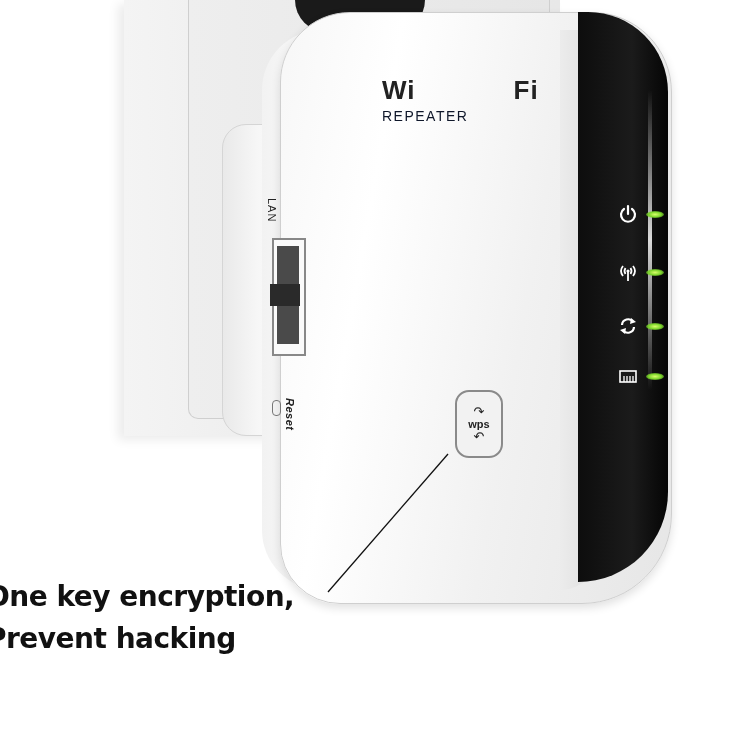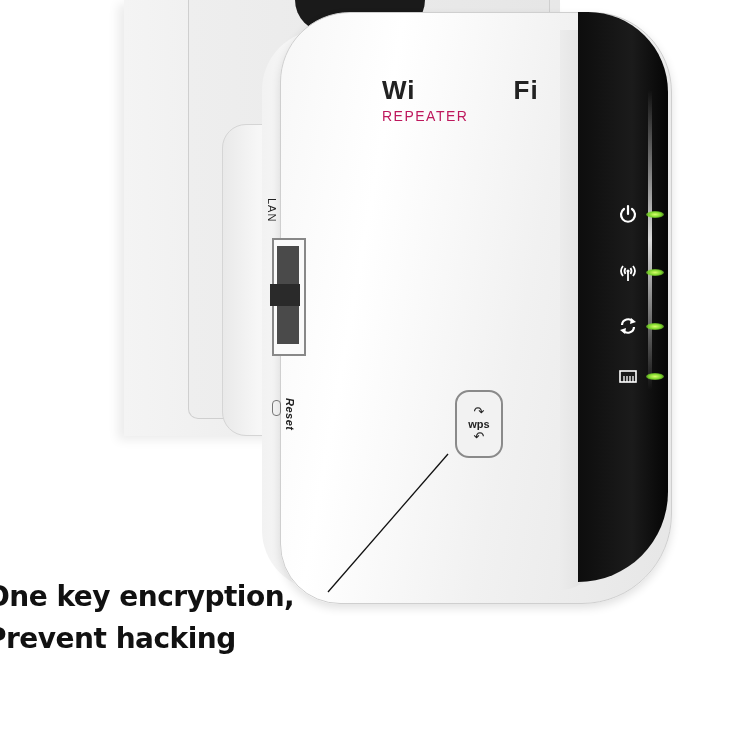--- a/index.html
+++ b/index.html
@@ -14,21 +14,21 @@
   #side-face{left:262px;top:30px;width:60px;height:560px;background:linear-gradient(90deg,#f2f2f2,#fbfbfb);border-radius:60px 0 0 60px;}
   
   #body-main{left:280px;top:12px;width:390px;height:590px;background:linear-gradient(100deg,#f7f7f7 0%,#ffffff 25%,#f1f1f1 60%,#e6e6e6 100%);border-radius:70px 80px 90px 60px;box-shadow:0 4px 10px rgba(0,0,0,0.12);border:1px solid #cfcfcf;}
   #black-band{left:578px;top:12px;width:90px;height:570px;background:linear-gradient(90deg,#0d0d0d,#1b1b1b 60%,#050505);border-radius:0 80px 90px 0;}
   #band-highlight{left:648px;top:90px;width:4px;height:300px;background:linear-gradient(180deg,rgba(255,255,255,0),rgba(255,255,255,0.85),rgba(255,255,255,0));border-radius:3px;}
   #white-front-cut{left:560px;top:30px;width:40px;height:560px;background:linear-gradient(90deg,#ececec,#dcdcdc);border-radius:0 0 40px 0;clip-path:polygon(0 0,60% 0,100% 100%,0 100%);}
   
   #logo{left:382px;top:72px;width:100px;}
   #logo-wifi{font-size:26px;font-weight:700;color:#222;letter-spacing:1px;display:flex;align-items:flex-end;height:34px;gap:48px;}
   #logo-wifi .wifi-arc{width:30px;height:30px;margin:0 1px;}
-  #logo-sub{font-size:14px;color:#be185d;letter-spacing:1.5px;margin-top:2px;}
+  #logo-sub{font-size:14px;color:#0f172a;letter-spacing:1.5px;margin-top:2px;}
   
   #lan-label{left:278px;top:198px;font-size:11px;color:#222;transform:rotate(90deg);transform-origin:left top;width:30px;letter-spacing:1px;}
   #lan-port{left:272px;top:238px;width:34px;height:118px;border:2px solid #888;background:#fafafa;box-sizing:border-box;}
   #lan-port-inner{left:277px;top:246px;width:22px;height:98px;background:#4a4a4a;}
   #lan-port-tab{left:270px;top:284px;width:30px;height:22px;background:#2a2a2a;}
   #reset-hole{left:272px;top:400px;width:7px;height:14px;border:1px solid #777;border-radius:4px;}
   #reset-label{left:296px;top:398px;font-size:11px;font-style:italic;font-weight:700;color:#222;transform:rotate(90deg);transform-origin:left top;letter-spacing:0.5px;}
   
   #wps-button{left:455px;top:390px;width:48px;height:68px;border:2px solid #8a8a8a;border-radius:14px;background:#f2f2f2;box-sizing:border-box;display:flex;flex-direction:column;align-items:center;justify-content:center;}
   #wps-button .arrow{font-size:13px;color:#222;line-height:12px;}

